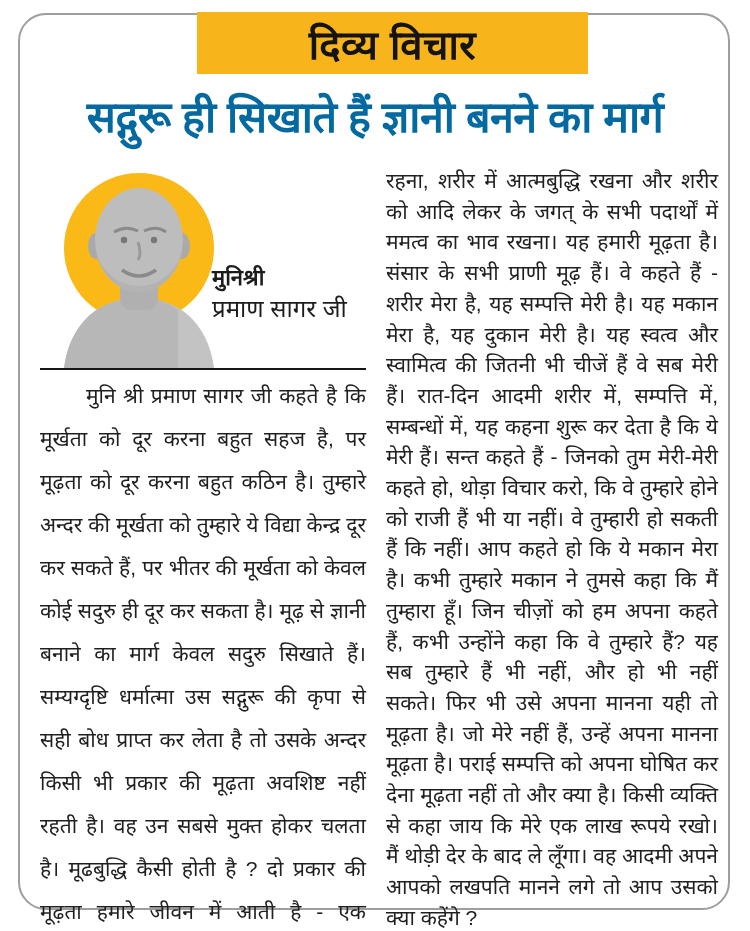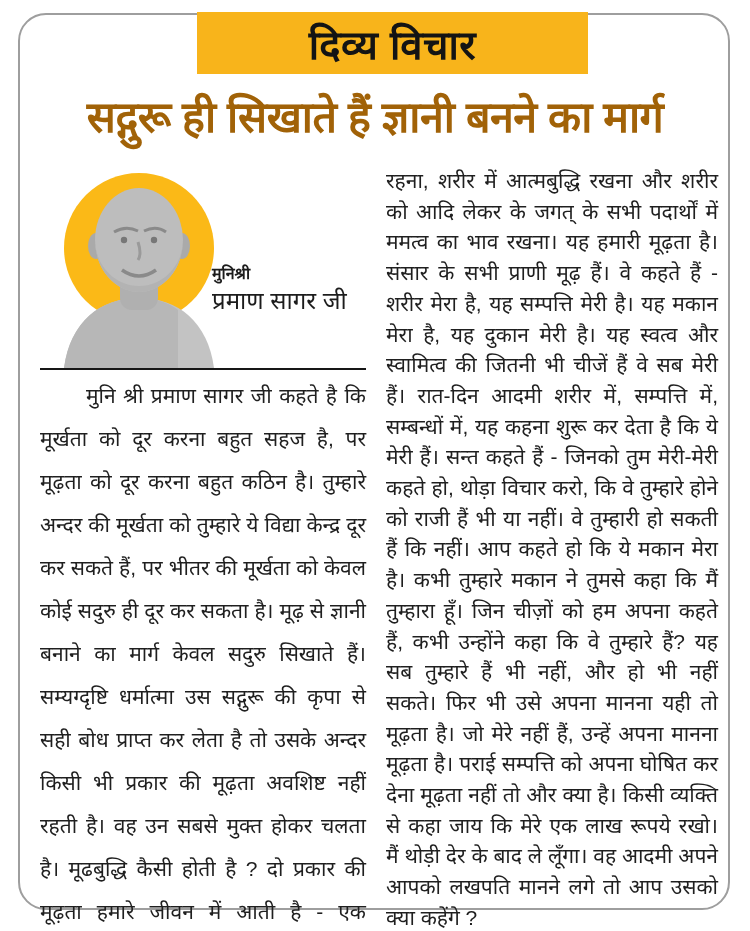--- a/index.html
+++ b/index.html
@@ -77,21 +77,21 @@
     left: 16px; top: 12px;
     width: 166px; height: 188px;
   }
   .author {
     position: absolute;
     left: 172px; top: 96px;
     color: #1c1c1c;
     line-height: 1.25;
     white-space: nowrap;
   }
-  .author-prefix { font-size: 16px; font-weight: 600; }
+  .author-prefix { font-size: 22px; font-weight: 600; }
   .author-name   { font-size: 24px; font-weight: 400; margin-top: 2px; }
   .author-suffix { font-size: 20px; font-weight: 500; margin-top: 2px; }
 
   .photo-rule {
     border: none;
     border-top: 2px solid #161616;
     margin: 0 0 4px 0;
   }
 
   .body-text {
@@ -107,21 +107,21 @@
 <body>
 
 <div id="page">
 
   <div class="frame"></div>
 
   <div class="masthead" style="background: rgb(248, 180, 27);">
     <span class="masthead-title" style="color: rgb(20, 20, 20);">दिव्य विचार</span>
   </div>
 
-  <div class="headline" style="color: #a16207;">सद्गुरू ही सिखाते हैं ज्ञानी बनने का मार्ग</div>
+  <div class="headline" style="color: #0369a1;">सद्गुरू ही सिखाते हैं ज्ञानी बनने का मार्ग</div>
 
   <div class="col col-left">
 
     <div class="photo-block">
       <div class="photo-circle" style="background: rgb(251, 185, 23);"></div>
 
       <svg class="monk" viewBox="0 0 166 188" xmlns="http://www.w3.org/2000/svg">
 
         <path d="M8,188 C14,142 44,118 83,118 C122,118 152,142 158,188 Z" fill="#c3c3c3"></path>
         <path d="M8,188 C14,142 44,118 83,118 C99,118 112,122 122,130 L122,188 Z" fill="#b7b7b7"></path>

